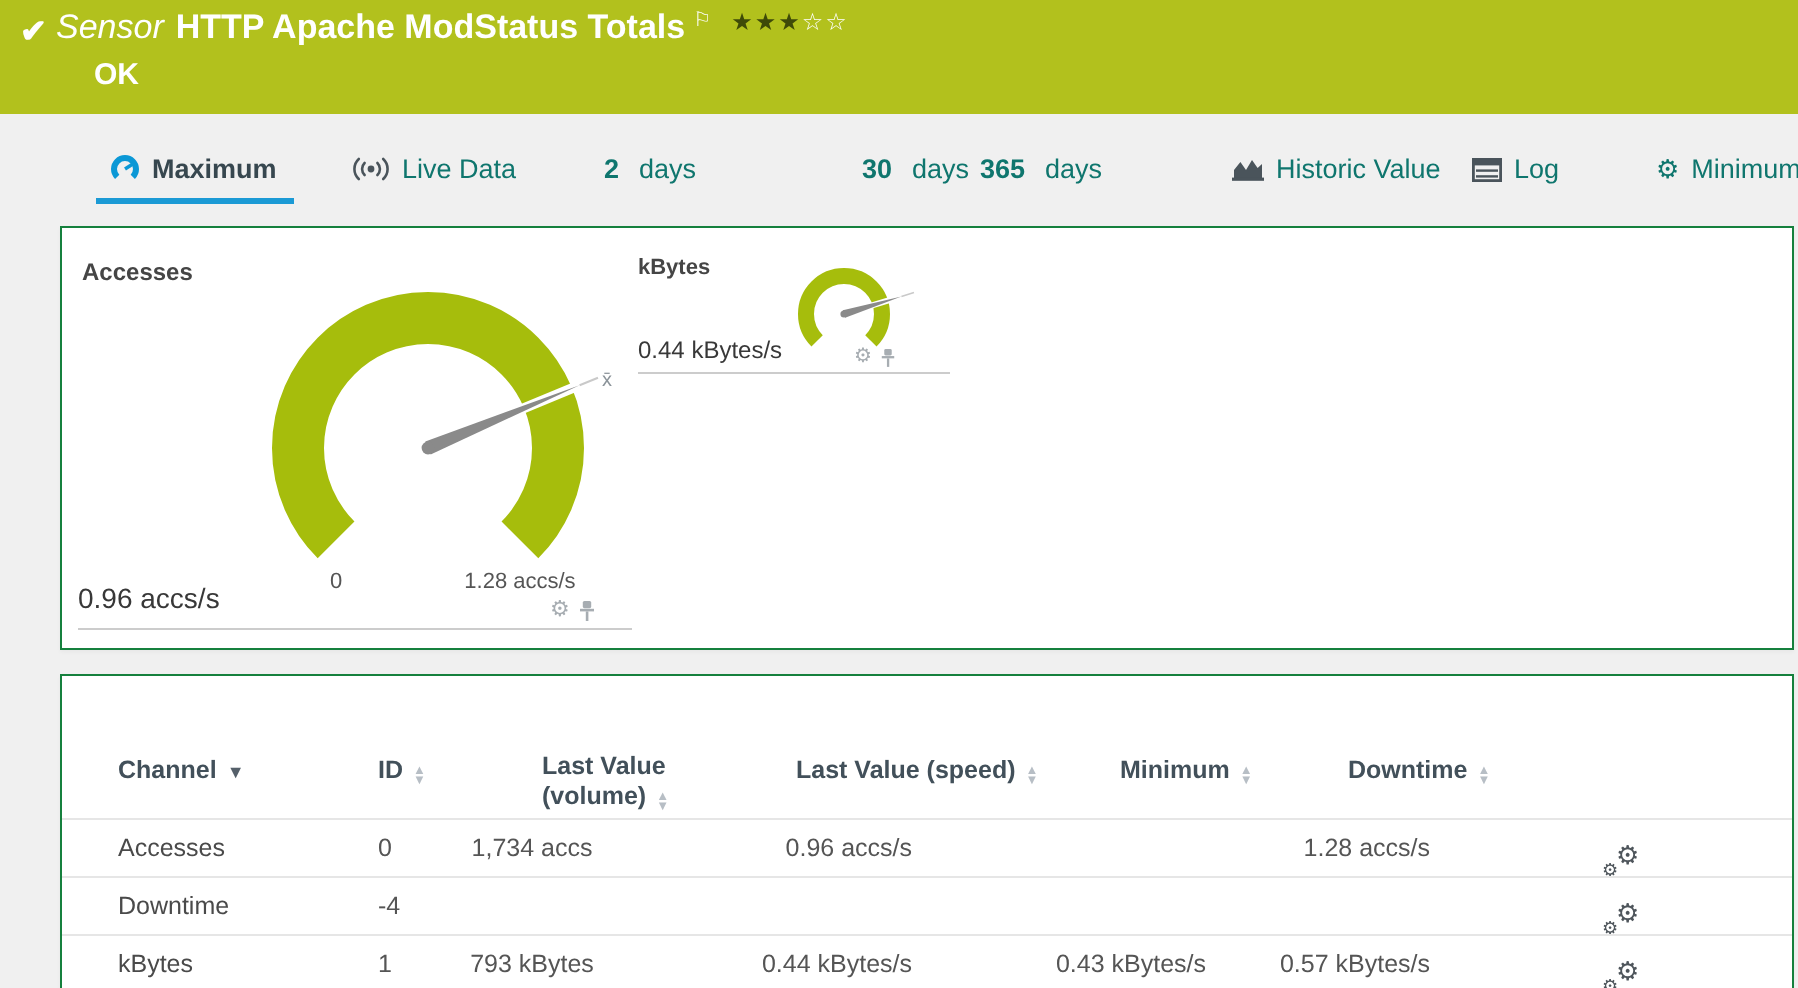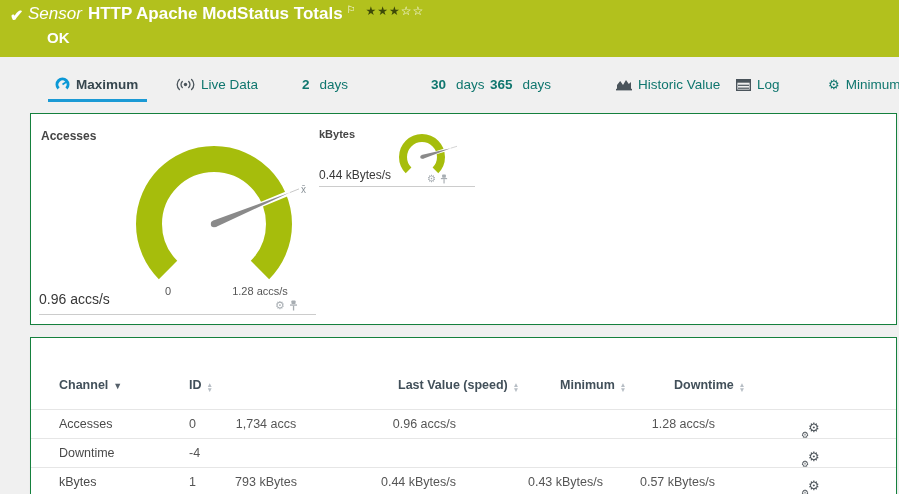--- a/index.html
+++ b/index.html
@@ -198,20 +198,27 @@
 
     <div class="th th-channel">
       <span>Channel</span><span class="sort-desc">▼</span>
     </div>
     <div class="th th-id">
       <span>ID</span><span class="sort">
           <span>▲</span>
           <span>▼</span>
         </span>
     </div>
+    <div class="th th-vol">
+      <div>Last Value</div>
+      <div><span>(volume)</span><span class="sort">
+            <span>▲</span>
+            <span>▼</span>
+          </span></div>
+    </div>
     <div class="th th-speed">
       <span>Last Value (speed)</span><span class="sort">
           <span>▲</span>
           <span>▼</span>
         </span>
     </div>
     <div class="th th-min">
       <span>Minimum</span><span class="sort">
           <span>▲</span>
           <span>▼</span>

